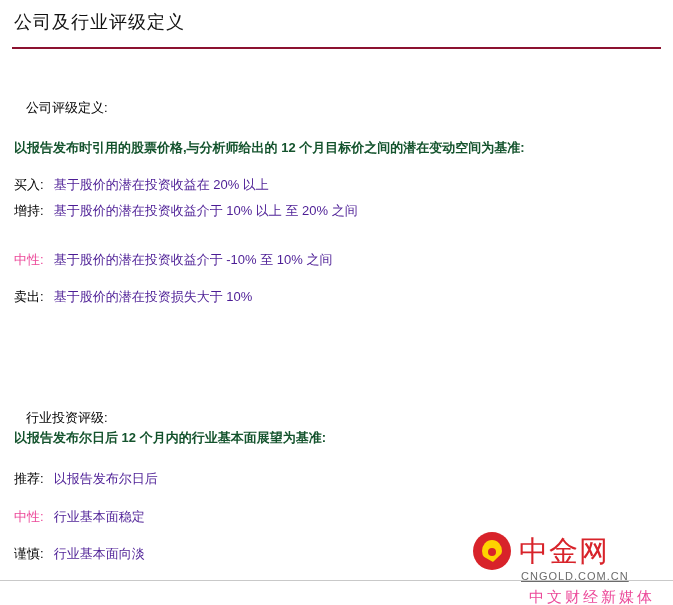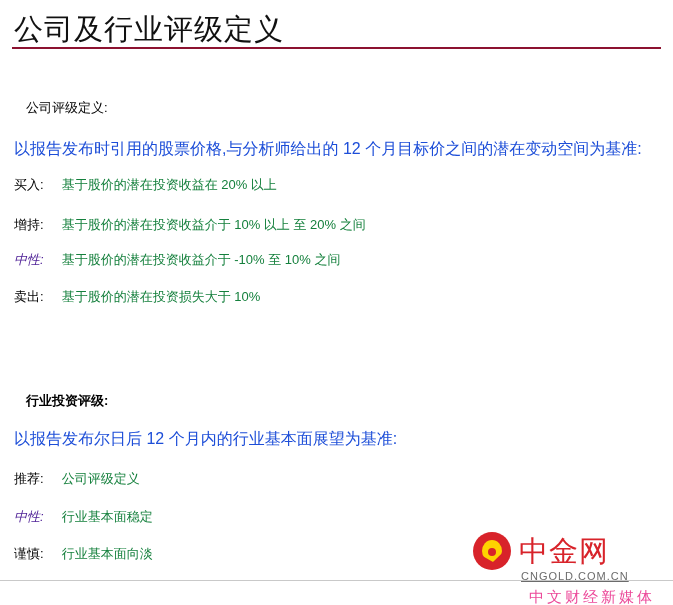--- a/index.html
+++ b/index.html
@@ -17,21 +17,21 @@
   }
   .page {
     position: relative;
     width: 673px;
     height: 605px;
   }
   .title {
     position: absolute;
     left: 14px;
     top: 10px;
-    font-size: 29px;
+    font-size: 18px;
     letter-spacing: 1px;
     color: #111111;
     font-weight: normal;
     white-space: nowrap;
   }
   .title-rule {
     position: absolute;
     left: 12px;
     top: 47px;
     width: 649px;
@@ -42,54 +42,53 @@
     position: absolute;
     left: 14px;
   }
   .heading {
     font-size: 13px;
     color: #000000;
     white-space: nowrap;
     margin-left: 12px;
   }
   .lead {
-    font-size: 16px;
-    color: #1d4ed8;
-    white-space: nowrap;
+    font-size: 13px;
+    color: #14532d;
+    white-space: nowrap;
+    font-weight: bold;
   }
   .rating-row {
     font-size: 13px;
     white-space: nowrap;
   }
   .rating-label {
     color: #000000;
   }
   .rating-label.accent {
+    color: #ec4899;
+  }
+  .rating-text {
     color: #4c1d95;
-    font-style: italic;
-  }
-  .rating-text {
-    color: #15803d;
-    margin-left: 8px;
   }
   .gap {
     display: inline-block;
     width: 10px;
   }
 
   
   #company-heading { top: 99px; }
   #company-lead    { top: 139px; }
   #company-r0      { top: 176px; }
-  #company-r1      { top: 216px; }
+  #company-r1      { top: 202px; }
   #company-r2      { top: 251px; }
   #company-r3      { top: 288px; }
 
   
-  #industry-heading { top: 392px; font-weight: bold; }
+  #industry-heading { top: 409px; }
   #industry-lead    { top: 429px; text-align: center; }
   #industry-r0      { top: 470px; }
   #industry-r1      { top: 508px; }
   #industry-r2      { top: 545px; }
 
   
   .footer-rule {
     position: absolute;
     left: 0px;
     top: 580px;
@@ -183,21 +182,21 @@
     <span class="rating-label accent">中性:</span><span class="gap"></span><span class="rating-text">基于股价的潜在投资收益介于 -10% 至 10% 之间</span>
   </div>
   <div class="section rating-row" id="company-r3">
     <span class="rating-label">卖出:</span><span class="gap"></span><span class="rating-text">基于股价的潜在投资损失大于 10%</span>
   </div>
 
   <div class="section heading" id="industry-heading">行业投资评级:</div>
   <div class="section lead" id="industry-lead">以报告发布尔日后 12 个月内的行业基本面展望为基准:</div>
 
   <div class="section rating-row" id="industry-r0">
-    <span class="rating-label">推荐:</span><span class="gap"></span><span class="rating-text">公司评级定义</span>
+    <span class="rating-label">推荐:</span><span class="gap"></span><span class="rating-text">以报告发布尔日后</span>
   </div>
   <div class="section rating-row" id="industry-r2">
     <span class="rating-label">谨慎:</span><span class="gap"></span><span class="rating-text">行业基本面向淡</span>
   </div>
   <div class="section rating-row" id="industry-r1">
     <span class="rating-label accent">中性:</span><span class="gap"></span><span class="rating-text">行业基本面稳定</span>
   </div>
 
   <div class="footer-rule"></div>
   <div class="logo-wrap">

